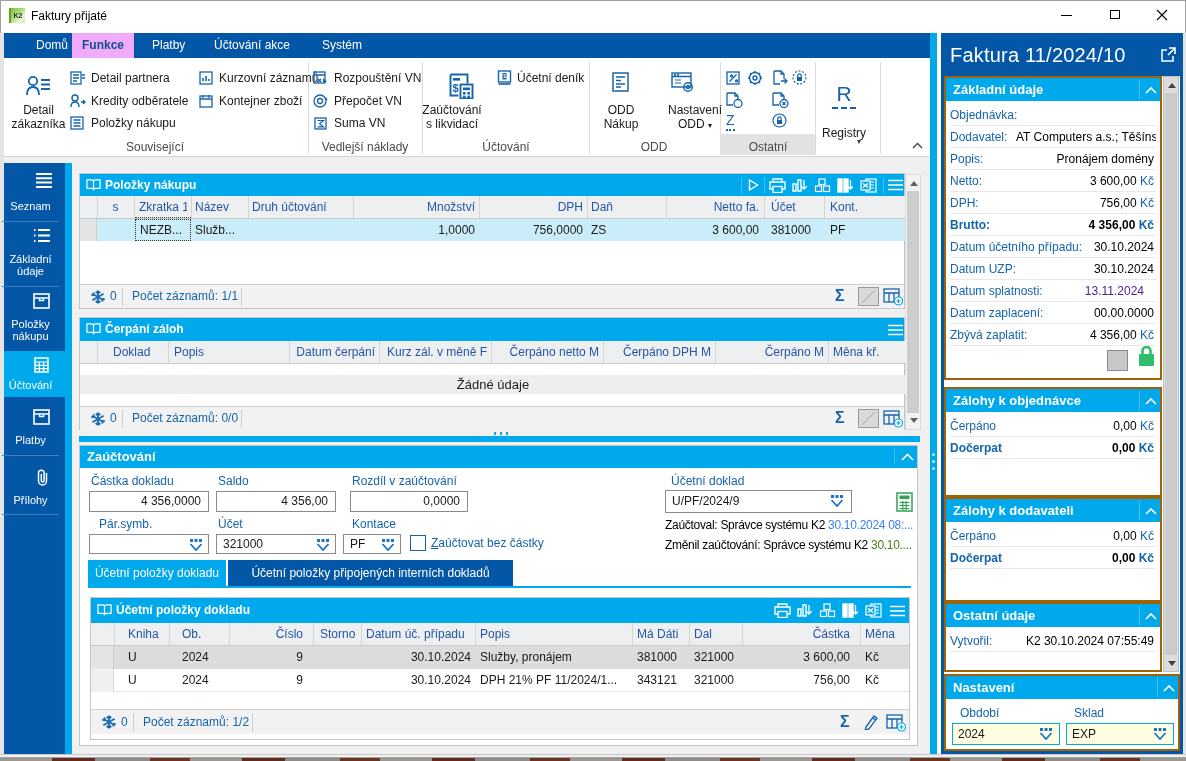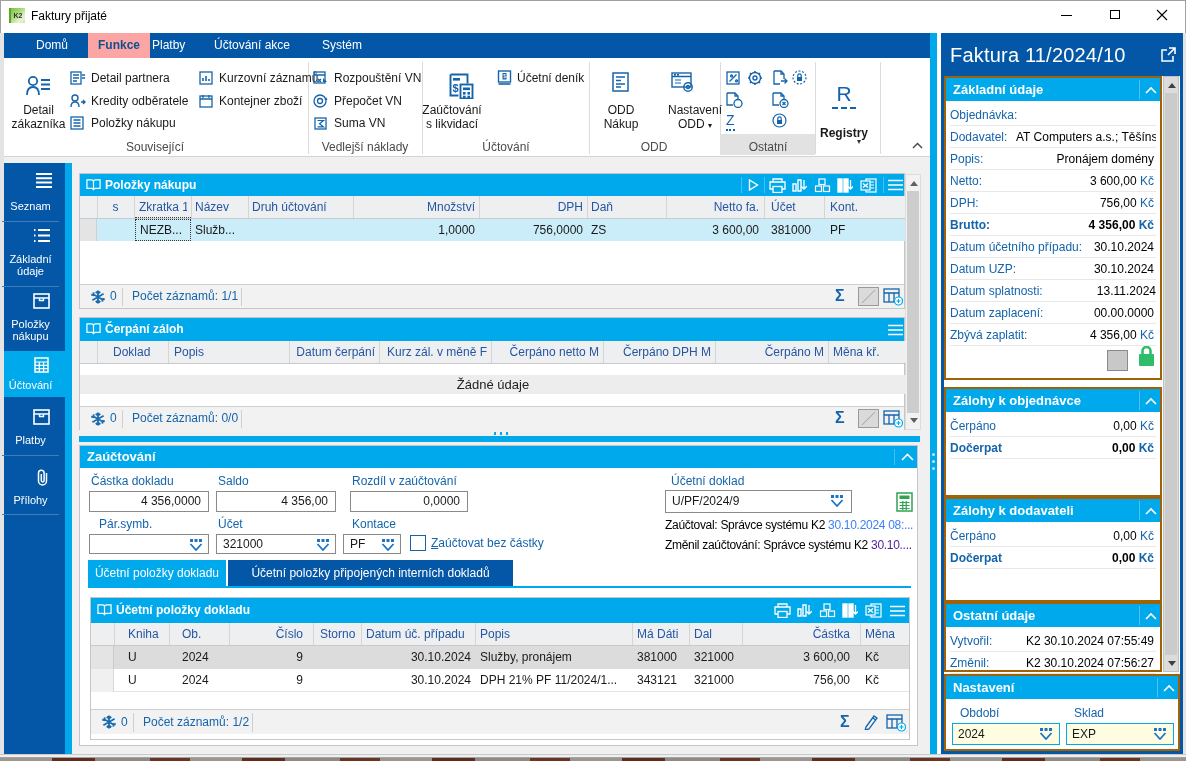--- a/index.html
+++ b/index.html
@@ -13,21 +13,21 @@
 .r { text-align:right; }
 .ell { white-space:nowrap; overflow:hidden; }
 svg { display:block; }
 
 #titlebar { left:0; top:0; width:1186px; height:33px; background:#fff; border-top:1px solid #a0a0a0; border-left:1px solid #a0a0a0; border-right:1px solid #a0a0a0; }
 #k2logo { left:9px; top:8px; width:16px; height:15px; background:linear-gradient(135deg,#7dc242 0%,#a8d977 40%,#e8f5d8 75%,#cde8a8 100%); font-size:7px; font-weight:bold; color:#333; text-align:center; line-height:15px; border-left:2px solid #5ba521; }
 #wtitle { left:31px; top:0px; height:32px; line-height:32px; font-size:12px; color:#000; }
 
 #tabbar { left:4px; top:33px; width:926px; height:25px; background:#0357A6; }
 .tab { position:absolute; top:0; height:25px; line-height:25px; color:#fff; font-size:12px; }
-#tab-active { left:68px; top:0; width:62px; height:25px; background:#fca5a5; color:#11508f; font-weight:bold; text-align:center;margin-left:16px; }
+#tab-active { left:68px; top:0; width:62px; height:25px; background:#f0abfc; color:#11508f; font-weight:bold; text-align:center; }
 
 #ribbon { left:4px; top:58px; width:926px; height:99px; background:#fff; border-bottom:1px solid #d4d4d4; }
 .gsep { position:absolute; top:4px; width:1px; height:92px; background:#dcdcdc; }
 .glabel { position:absolute; top:84px; height:15px; line-height:15px; font-size:12px; color:#4a4a4a; text-align:center; }
 .rbtxt { position:absolute; font-size:12px; color:#1a1a1a; white-space:nowrap; }
 .icon { position:absolute; }
 
 #sidebar { left:4px; top:163px; width:61px; height:594px; background:#0357A6; }
 #sidecyan { left:65px; top:163px; width:7px; height:594px; background:#00A9EC; }
 .sitem { position:absolute; left:0; width:61px; color:#fff; text-align:center; font-size:11px; }
@@ -211,21 +211,21 @@
         <path d="M10.5 10 l3 3 M13.5 10 l-3 3"></path>
       </svg>
     <div class="rbtxt" style="left:726px;top:112px;color:#1464AC;font-size:14px;border-bottom:2px dotted #1464AC;padding-bottom:1px;">Z</div>
     <svg class="icon" style="left:772px;top:113px;" width="15" height="15" viewBox="0 0 15 15" fill="none" stroke="#1464AC" stroke-width="1.2">
         <circle cx="7.5" cy="7.5" r="6.5"></circle>
         <rect x="5" y="7" width="5" height="4" fill="#1464AC" stroke="none"></rect>
         <path d="M5.8 7 v-1.5 a1.7 1.7 0 0 1 3.4 0 V7"></path>
       </svg>
 
     <div class="rbtxt" style="left:832px;top:82px;width:24px;text-align:center;color:#1464AC;font-size:21px;border-bottom:2px dashed #1464AC;padding-bottom:1px;">R</div>
-    <div class="rbtxt" style="left:818px;top:126px;width:52px;text-align:center;font-weight:bold;">Registry</div>
+    <div class="rbtxt" style="left:818px;top:126px;width:52px;text-align:center;">Registry</div>
     <div class="rbtxt" style="left:857px;top:137px;font-size:8px;color:#333;">▾</div>
 
     <svg class="icon" style="left:912px;top:142px;" width="11" height="7" viewBox="0 0 11 7" fill="none" stroke="#444" stroke-width="1.4">
         <path d="M1 6 L5.5 1.5 L10 6"></path>
       </svg>
   </div>
 
   <div class="abs" id="content"></div>
 
   <div class="abs" style="left:0;top:33px;width:4px;height:724px;background:#e4e4e4;"></div>
@@ -296,21 +296,21 @@
           </svg>
       </div>
       <div class="rrow" style="top:26px;width:206px;"><span class="blue-t">Objednávka:</span></div>
       <div class="rrow" style="top:48px;width:206px;"><span class="blue-t">Dodavatel:</span><span class="abs" style="left:66px;color:#000;">AT Computers a.s.; Těšíns...</span></div>
       <div class="rrow" style="top:70px;width:206px;"><span class="blue-t">Popis:</span><span class="abs" style="right:2px;color:#000;text-align:center;">Pronájem domény</span></div>
       <div class="rrow" style="top:92px;width:206px;"><span class="blue-t">Netto:</span><span class="abs" style="right:2px;color:#000;">3 600,00 <span class="blue-t">Kč</span></span></div>
       <div class="rrow" style="top:114px;width:206px;"><span class="blue-t">DPH:</span><span class="abs" style="right:2px;color:#000;">756,00 <span class="blue-t">Kč</span></span></div>
       <div class="rrow b" style="top:136px;width:206px;"><span class="blue-t">Brutto:</span><span class="abs" style="right:2px;color:#000;">4 356,00 <span class="blue-t">Kč</span></span></div>
       <div class="rrow" style="top:158px;width:206px;"><span class="blue-t">Datum účetního případu:</span><span class="abs" style="right:2px;color:#000;">30.10.2024</span></div>
       <div class="rrow" style="top:180px;width:206px;"><span class="blue-t">Datum UZP:</span><span class="abs" style="right:2px;color:#000;">30.10.2024</span></div>
-      <div class="rrow" style="top:202px;width:206px;"><span class="blue-t">Datum splatnosti:</span><span class="abs" style="right:0;color:#000000;">13.11.2024</span></div>
+      <div class="rrow" style="top:202px;width:206px;"><span class="blue-t">Datum splatnosti:</span><span class="abs" style="right:12px;color:#4c1d95;">13.11.2024</span></div>
       <div class="rrow" style="top:224px;width:206px;"><span class="blue-t">Datum zaplacení:</span><span class="abs" style="right:2px;color:#000;">00.00.0000</span></div>
       <div class="rrow" style="top:246px;width:206px;"><span class="blue-t">Zbývá zaplatit:</span><span class="abs" style="right:2px;color:#000;">4 356,00 <span class="blue-t">Kč</span></span></div>
       <div class="abs" style="left:161px;top:272px;width:21px;height:21px;background:#C8C8C8;border:1px solid #8a8a8a;"></div>
       <div class="abs" style="left:193px;top:276px;width:15px;height:12px;background:#2EBD6B;border-radius:1px;"></div>
       <svg class="abs" style="left:195px;top:268px;" width="11" height="9" viewBox="0 0 11 9" fill="none" stroke="#2EBD6B" stroke-width="2.6">
           <path d="M1.5 9 V5 a4 4 0 0 1 8 0 V9"></path>
         </svg>
     </div>
 
     <div class="rsec" style="left:944px;top:387px;width:218px;height:110px;">
@@ -336,21 +336,20 @@
     </div>
 
     <div class="rsec" style="left:944px;top:602px;width:218px;height:70px;">
       <div class="rsechead">Ostatní údaje
         <div class="abs" style="left:193px;top:2px;width:1px;height:19px;background:#4cc3f2;"></div>
         <svg class="abs" style="left:199px;top:8px;" width="12" height="8" viewBox="0 0 12 8" fill="none" stroke="#fff" stroke-width="1.6">
             <path d="M1 7 L6 2 L11 7"></path>
           </svg>
       </div>
       <div class="rrow" style="top:26px;width:206px;"><span class="blue-t">Vytvořil:</span><span class="abs" style="right:2px;color:#000;">K2 30.10.2024 07:55:49</span></div>
-      <div class="rrow" style="top:48px;width:206px;"><span class="blue-t">Změnil:</span><span class="abs" style="right:2px;color:#000;">K2 30.10.2024 07:56:27</span></div>
     </div>
 
     <div class="abs" style="left:1163px;top:76px;width:16px;height:596px;background:#DCDCDC;border:1px solid #c0c0c0;">
       <svg class="abs" style="left:4px;top:6px;" width="8" height="5" viewBox="0 0 8 5">
           <path d="M0 5 L4 0 L8 5 z" fill="#404040"></path>
         </svg>
       <div class="abs" style="left:1px;top:16px;width:12px;height:562px;background:#CBCBCB;"></div>
       <svg class="abs" style="left:4px;top:584px;" width="8" height="5" viewBox="0 0 8 5">
           <path d="M0 0 L4 5 L8 0 z" fill="#404040"></path>
         </svg>
@@ -619,21 +618,21 @@
               <rect x="5.5" y="0" width="3" height="3"></rect>
               <rect x="10" y="0" width="3" height="3"></rect>
             </g>
             <path d="M1.5 5 L7 11 L12.5 5" fill="none" stroke="#1b74c8" stroke-width="1.8"></path>
           </svg>
       </div>
       <div class="abs" style="left:330px;top:89px;width:16px;height:16px;border:1px solid #1464AC;background:#fff;"></div>
       <div class="abs blue-t" style="left:351px;top:90px;"><span style="text-decoration:underline;">Z</span>aúčtovat bez částky</div>
 
       <div class="abs ell" style="left:585px;top:72px;width:250px;color:#000;letter-spacing:-0.3px;">Zaúčtoval: Správce systému K2 <span style="color:#3b82f6;">30.10.2024 08:...</span></div>
-      <div class="abs ell" style="left:585px;top:92px;width:250px;color:#000;letter-spacing:-0.3px;">Změnil zaúčtování: Správce systému K2 <span style="color:#4c1d95;">30.10....</span></div>
+      <div class="abs ell" style="left:585px;top:92px;width:250px;color:#000;letter-spacing:-0.3px;">Změnil zaúčtování: Správce systému K2 <span style="color:#4d7c0f;">30.10....</span></div>
 
       <div class="abs" style="left:8px;top:114px;width:138px;height:26px;background:#00A9EC;color:#fff;text-align:center;line-height:26px;">Účetní položky dokladu</div>
       <div class="abs" style="left:148px;top:114px;width:285px;height:26px;background:#0357A6;color:#fff;text-align:center;line-height:26px;">Účetní položky připojených interních dokladů</div>
       <div class="abs" style="left:8px;top:140px;width:823px;height:2px;background:#00A9EC;"></div>
 
       <div class="abs" style="left:10px;top:151px;width:820px;height:143px;border:1px solid #c6c6c6;background:#fff;">
         <div class="phead" style="height:25px;line-height:25px;">
           <svg class="abs" style="left:6px;top:5px;" width="15" height="14" viewBox="0 0 16 14" fill="none" stroke="#fff" stroke-width="1.3">
               <path d="M1 1.5 h5 a2 2 0 0 1 2 2 v9 a2 2 0 0 0 -2 -2 h-5 z M15 1.5 h-5 a2 2 0 0 0 -2 2 v9 a2 2 0 0 1 2 -2 h5 z"></path>
             </svg>

